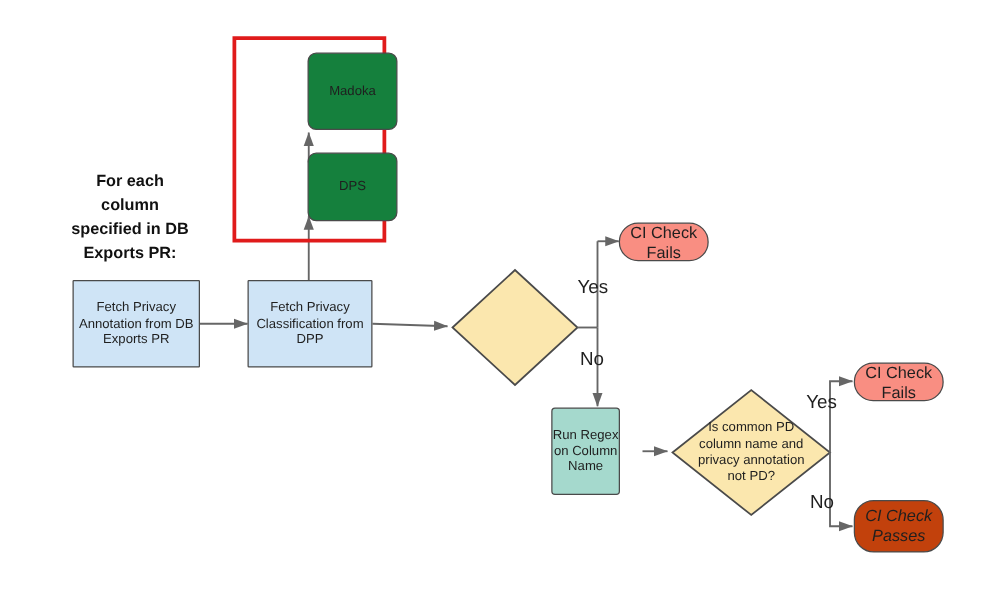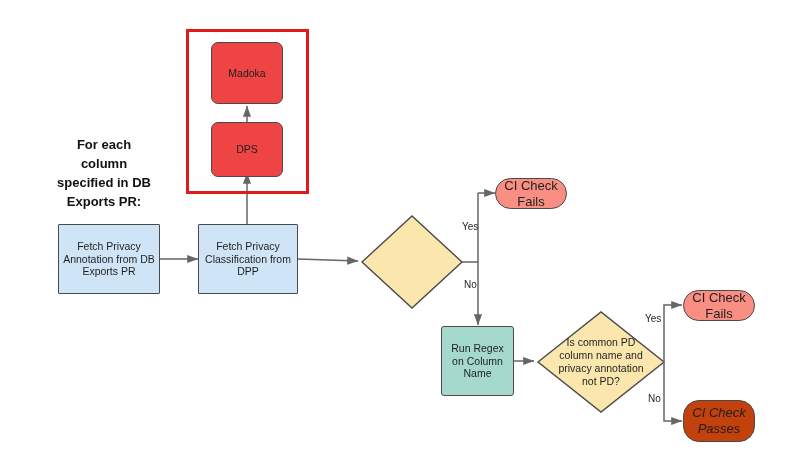--- a/index.html
+++ b/index.html
@@ -38,22 +38,23 @@
   }
   .node-process {
     border: 1.4px solid #4a4a4a;
     font-size: 10.5px;
   }
   .node-blue {
     background: #cfe4f6;
     border-radius: 1px;
   }
   .node-green {
-    background: #ef4444;
+    background: #15803d;
     border-radius: 7px;
+    margin-left: 35px;
   }
   .node-teal {
     background: #a5d9cd;
     border-radius: 3px;
   }
   .terminal {
     border: 1.4px solid #4a4a4a;
     border-radius: 16px;
     font-size: 13px;
   }
@@ -72,21 +73,21 @@
     text-align: center;
     color: #1f1f1f;
     font-size: 10.5px;
     line-height: 1.25;
     white-space: pre-line;
     z-index: 4;
     pointer-events: none;
   }
   .edge-label {
     position: absolute;
-    font-size: 10px;
+    font-size: 15px;
     color: #1f1f1f;
     z-index: 4;
     white-space: nowrap;
   }
   .group-note {
     position: absolute;
     font-size: 13px;
     font-weight: bold;
     color: #111111;
     text-align: center;
@@ -154,21 +155,21 @@
 
   <div class="node node-process node-blue" style="left:58px; top:224px; width:102px; height:70px;">Fetch Privacy
 Annotation from DB
 Exports PR</div>
 
   <div class="node node-process node-blue" style="left:198px; top:224px; width:100px; height:70px;">Fetch Privacy
 Classification from
 DPP</div>
 
 
-  <div class="node node-process node-teal" style="left:441px; top:326px; width:73px; height:70px;">Run Regex
+  <div class="node node-process node-teal" style="left:441px; top:326px; width:55px; height:70px;">Run Regex
 on Column
 Name</div>
 
   <div class="diamond-label" style="left:541px; top:322px; width:120px; height:80px;">Is common PD
 column name and
 privacy annotation
 not PD?</div>
 
   <div class="node terminal terminal-red" style="left:495px; top:178px; width:72px; height:31px;">CI Check Fails</div>
 

